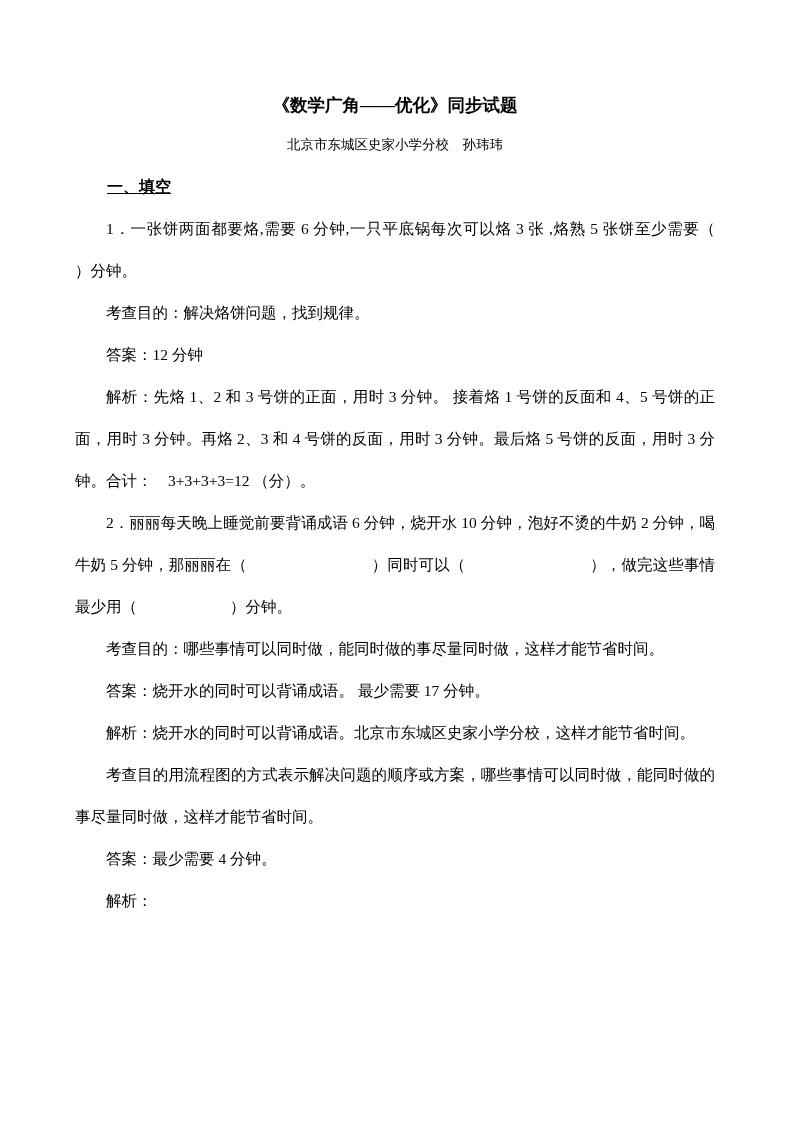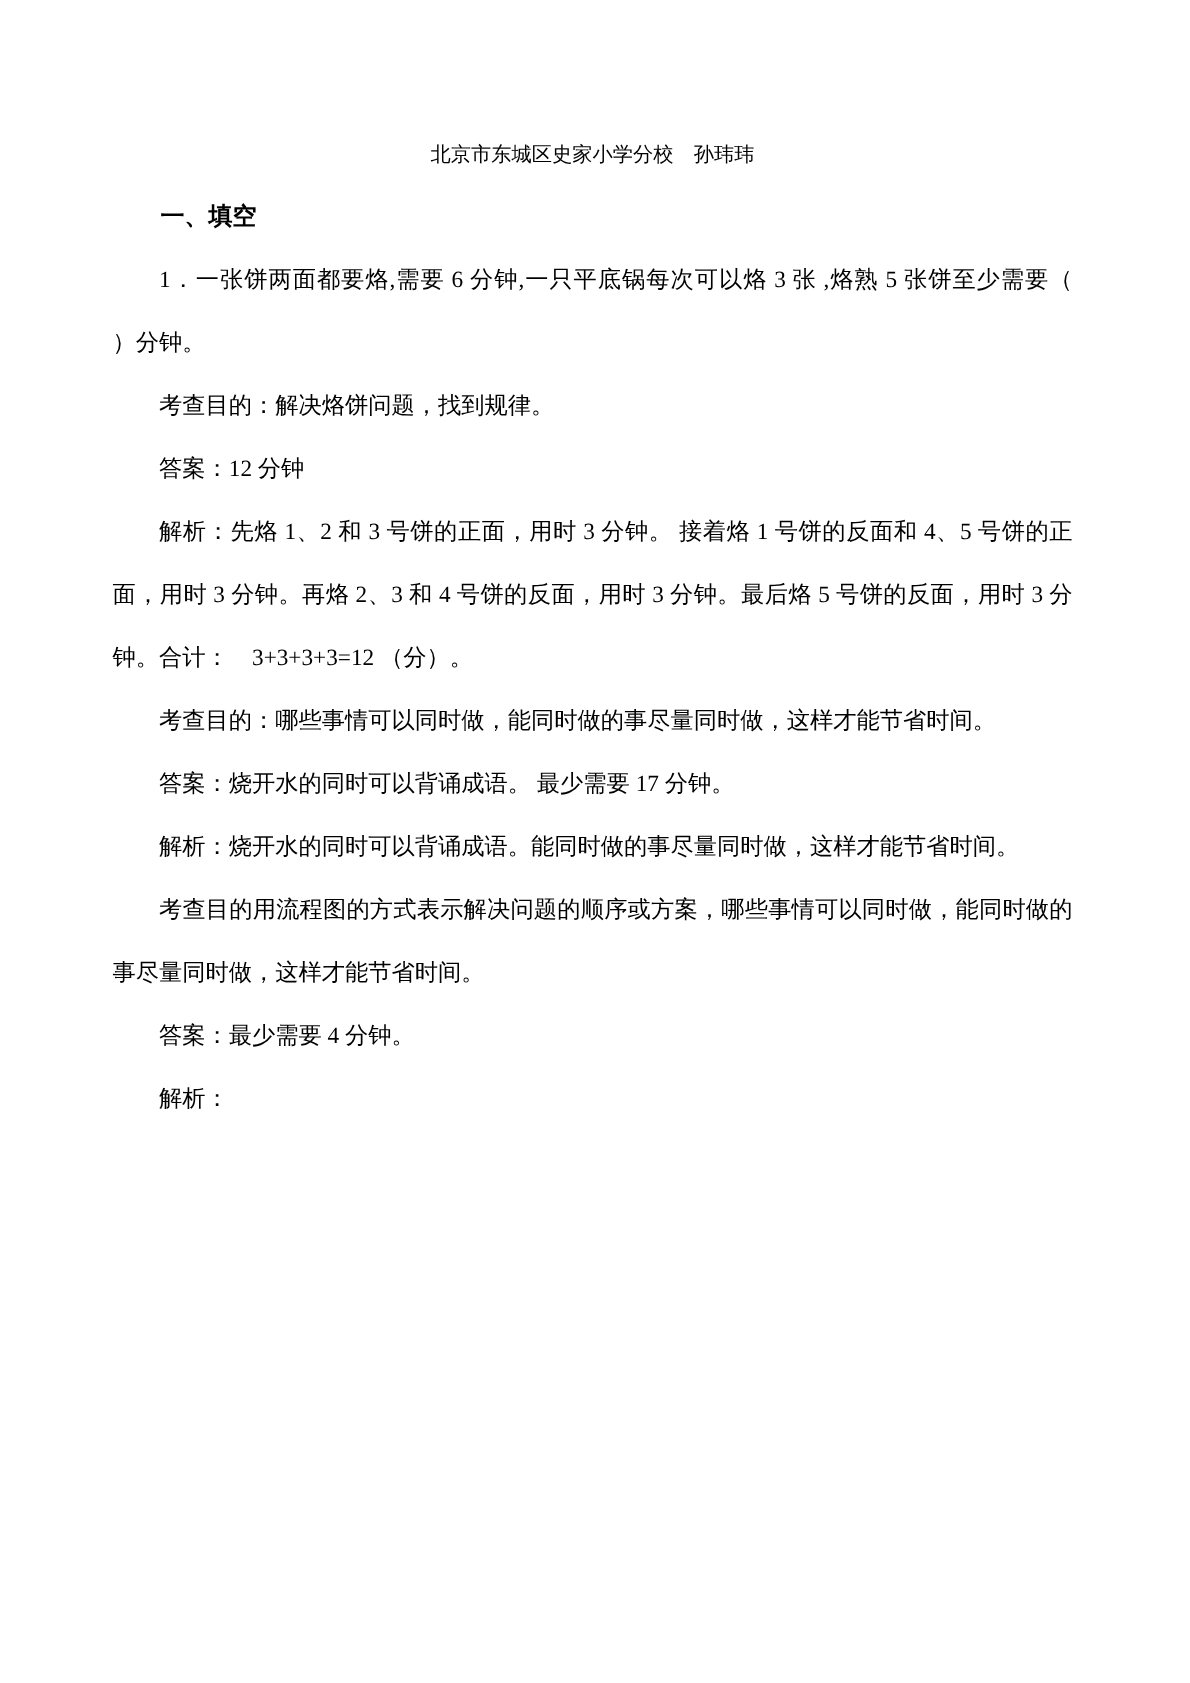--- a/index.html
+++ b/index.html
@@ -31,56 +31,59 @@
     text-align: center;
     font-size: 13.5px;
     line-height: 22px;
   }
   .section-heading {
     margin: 0 0 4px 0;
     font-size: 16px;
     font-weight: bold;
     text-indent: 2em;
     line-height: 34px;
+    text-decoration: underline;
   }
   p.para {
     margin: 0;
     text-indent: 2em;
     text-align: justify;
     line-height: 42px;
     word-break: break-all;
   }
   .lead {
     font-weight: normal;
   }
 </style>
 </head>
 <body>
 
 <div class="page">
 
+  <h1 class="title">《数学广角——优化》同步试题</h1>
 
   <div class="byline">北京市东城区史家小学分校　孙玮玮</div>
 
   <div class="section-heading">一、填空</div>
 
   <p class="para"><span class="lead"></span><span>1．一张饼两面都要烙,需要 6 分钟,一只平底锅每次可以烙 3 张 ,烙熟 5 张饼至少需要（　　　　　　　　　　）分钟。</span></p>
 
   <p class="para"><span class="lead">考查目的：</span><span>解决烙饼问题，找到规律。</span></p>
 
   <p class="para"><span class="lead">答案：</span><span>12 分钟</span></p>
 
   <p class="para"><span class="lead">解析：</span><span>先烙 1、2 和 3 号饼的正面，用时 3 分钟。 接着烙 1 号饼的反面和 4、5 号饼的正面，用时 3 分钟。再烙 2、3 和 4 号饼的反面，用时 3 分钟。最后烙 5 号饼的反面，用时 3 分钟。合计：　3+3+3+3=12 （分）。</span></p>
 
+  <p class="para"><span class="lead"></span><span>2．丽丽每天晚上睡觉前要背诵成语 6 分钟，烧开水 10 分钟，泡好不烫的牛奶 2 分钟，喝牛奶 5 分钟，那丽丽在（　　　　　　　　）同时可以（　　　　　　　　），做完这些事情最少用（　　　　　　）分钟。</span></p>
 
   <p class="para"><span class="lead">考查目的：</span><span>哪些事情可以同时做，能同时做的事尽量同时做，这样才能节省时间。</span></p>
 
   <p class="para"><span class="lead">答案：</span><span>烧开水的同时可以背诵成语。 最少需要 17 分钟。</span></p>
 
-  <p class="para"><span class="lead">解析：</span><span>烧开水的同时可以背诵成语。能同时做的事尽量同时做，这样才能节省时间。</span></p>
+  <p class="para"><span class="lead">解析：</span><span>烧开水的同时可以背诵成语。北京市东城区史家小学分校，这样才能节省时间。</span></p>
 
 
   <p class="para"><span class="lead">考查目的</span><span>用流程图的方式表示解决问题的顺序或方案，哪些事情可以同时做，能同时做的事尽量同时做，这样才能节省时间。</span></p>
 
   <p class="para"><span class="lead">答案：</span><span>最少需要 4 分钟。</span></p>
 
   <p class="para"><span class="lead">解析：</span><span></span></p>
 
 </div>
 

